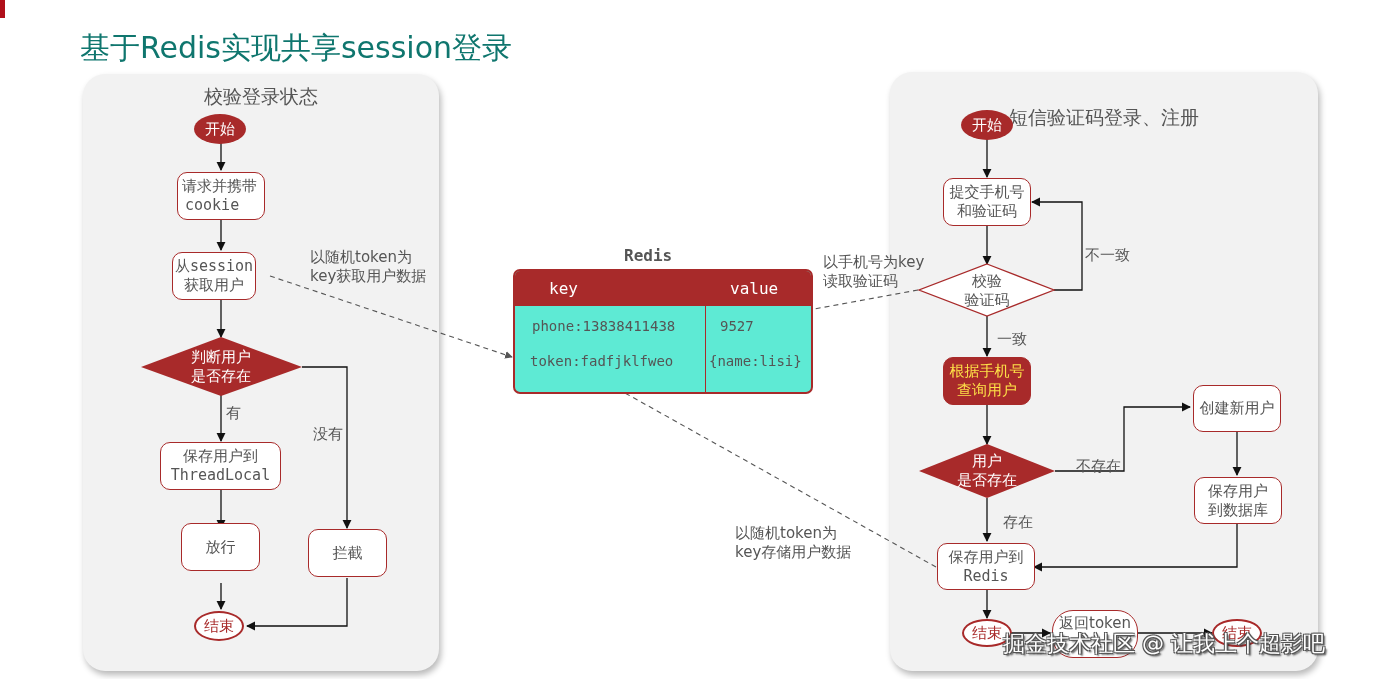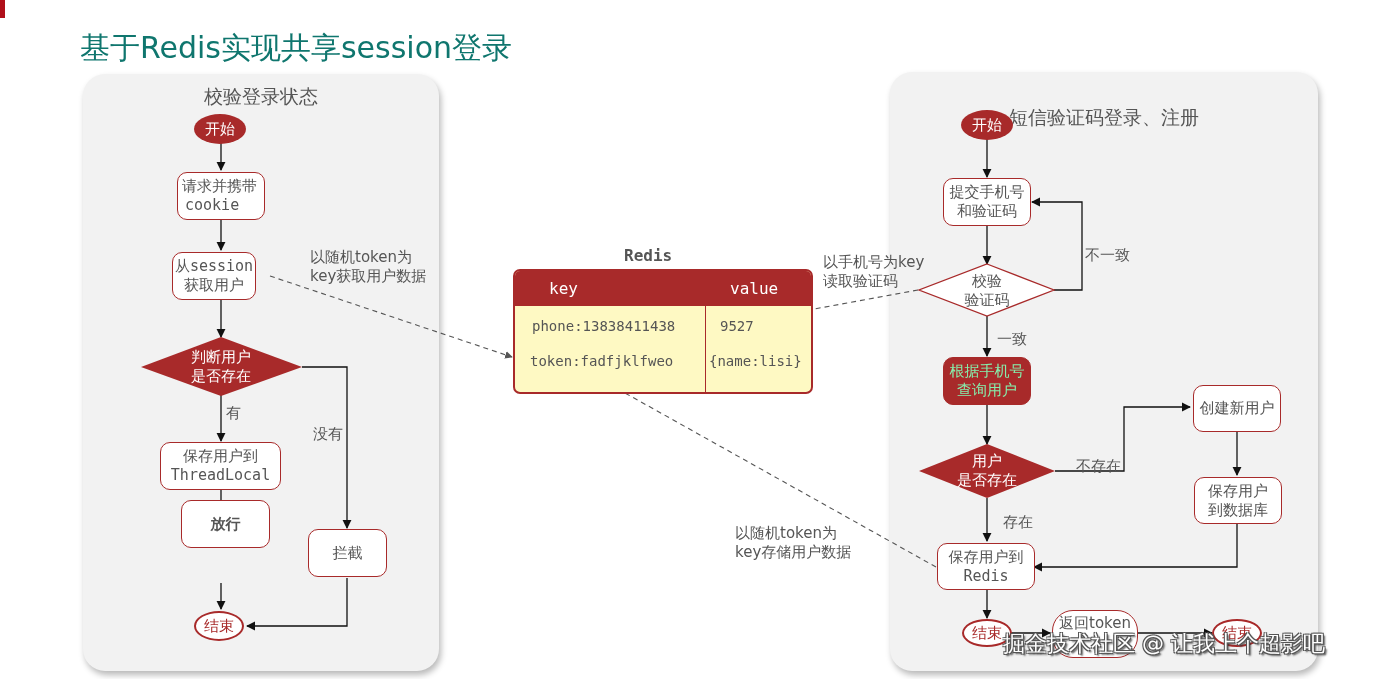--- a/index.html
+++ b/index.html
@@ -10,30 +10,30 @@
   .panel { position:absolute; background:#f2f2f2; border-radius:22px;
            box-shadow: 2px 4px 6px rgba(0,0,0,0.28); }
   .panel-left { left:83px; top:74px; width:356px; height:597px; }
   .panel-right { left:890px; top:72px; width:428px; height:599px; }
   .panel-title { position:absolute; left:0; right:0; text-align:center; font-size:19px; color:#555; }
   .panel-left .panel-title { top:10px; }
   .panel-right .panel-title { top:6px;margin-top:27px; }
   .node { position:absolute; box-sizing:border-box; display:flex; align-items:center; justify-content:center;
           text-align:center; font-size:15px; line-height:19px; color:#555; }
   .box { background:#fff; border:1.3px solid #a82a2a; border-radius:10px; }
-  .box-filled { background:#a82a2a; border:1.3px solid #a82a2a; border-radius:10px; color:#86efac; }
+  .box-filled { background:#a82a2a; border:1.3px solid #a82a2a; border-radius:10px; color:#fde047; }
   .oval-filled { background:#a82a2a; border-radius:50%; color:#fff; }
   .oval-outline { background:#fff; border:2.5px solid #a82a2a; border-radius:50%; color:#a82a2a; }
   .mono { font-family:"DejaVu Sans Mono", "Liberation Mono", monospace; }
   .label { position:absolute; font-size:15px; color:#555; line-height:19px; white-space:nowrap; }
   .diamond-text { position:absolute; text-align:center; font-size:15px; line-height:19px; }
   svg.lines { position:absolute; left:0; top:0; width:1385px; height:679px; pointer-events:none; }
   .redis-title { position:absolute; left:624px; top:246px; font-size:16px; font-weight:bold; color:#555; }
   .redis-table { position:absolute; left:513px; top:269px; width:300px; height:125px; box-sizing:border-box;
-                 border:2px solid #a82a2a; border-radius:7px; background:#fef9c3; overflow:hidden; }
+                 border:2px solid #a82a2a; border-radius:7px; background:#5eead4; overflow:hidden; }
   .redis-head { position:absolute; left:0; top:0; width:100%; height:35px; background:#a82a2a; color:#fff; }
   .redis-head span { position:absolute; top:8px; font-size:16px; }
   .redis-divider { position:absolute; left:190px; top:35px; width:1px; bottom:0; background:#a82a2a; }
   .redis-cell { position:absolute; font-size:14px; color:#555; white-space:nowrap; }
   .watermark { position:absolute; left:1003px; top:629px; font-size:22px; color:#fff; white-space:nowrap;
                text-shadow: 1px 1px 0 #555, -1px -1px 0 #555, 1px -1px 0 #555, -1px 1px 0 #555, 2px 2px 2px #333; }
 </style>
 </head>
 <body>
 
@@ -109,21 +109,21 @@
 <div class="diamond-text" style="left:161px;top:348px;width:120px;color:#fff;">
   <div>判断用户</div>
   <div>是否存在</div>
 </div>
 <div class="label" style="left:226px;top:404px;">有</div>
 <div class="label" style="left:313px;top:425px;">没有</div>
 <div class="node box" style="left:160px;top:442px;width:121px;height:48px;flex-direction:column;">
   <span>保存用户到</span>
   <span class="mono">ThreadLocal</span>
 </div>
-<div class="node box" style="left:181px;top:500px;width:89px;height:48px;font-weight:bold;">
+<div class="node box" style="left:181px;top:523px;width:79px;height:48px;">
   <span>放行</span>
 </div>
 <div class="node box" style="left:308px;top:529px;width:79px;height:48px;">
   <span>拦截</span>
 </div>
 <div class="node oval-outline" style="left:194px;top:611px;width:50px;height:30px;">
   <span>结束</span>
 </div>
 
 <div class="label" style="left:310px;top:248px;">

